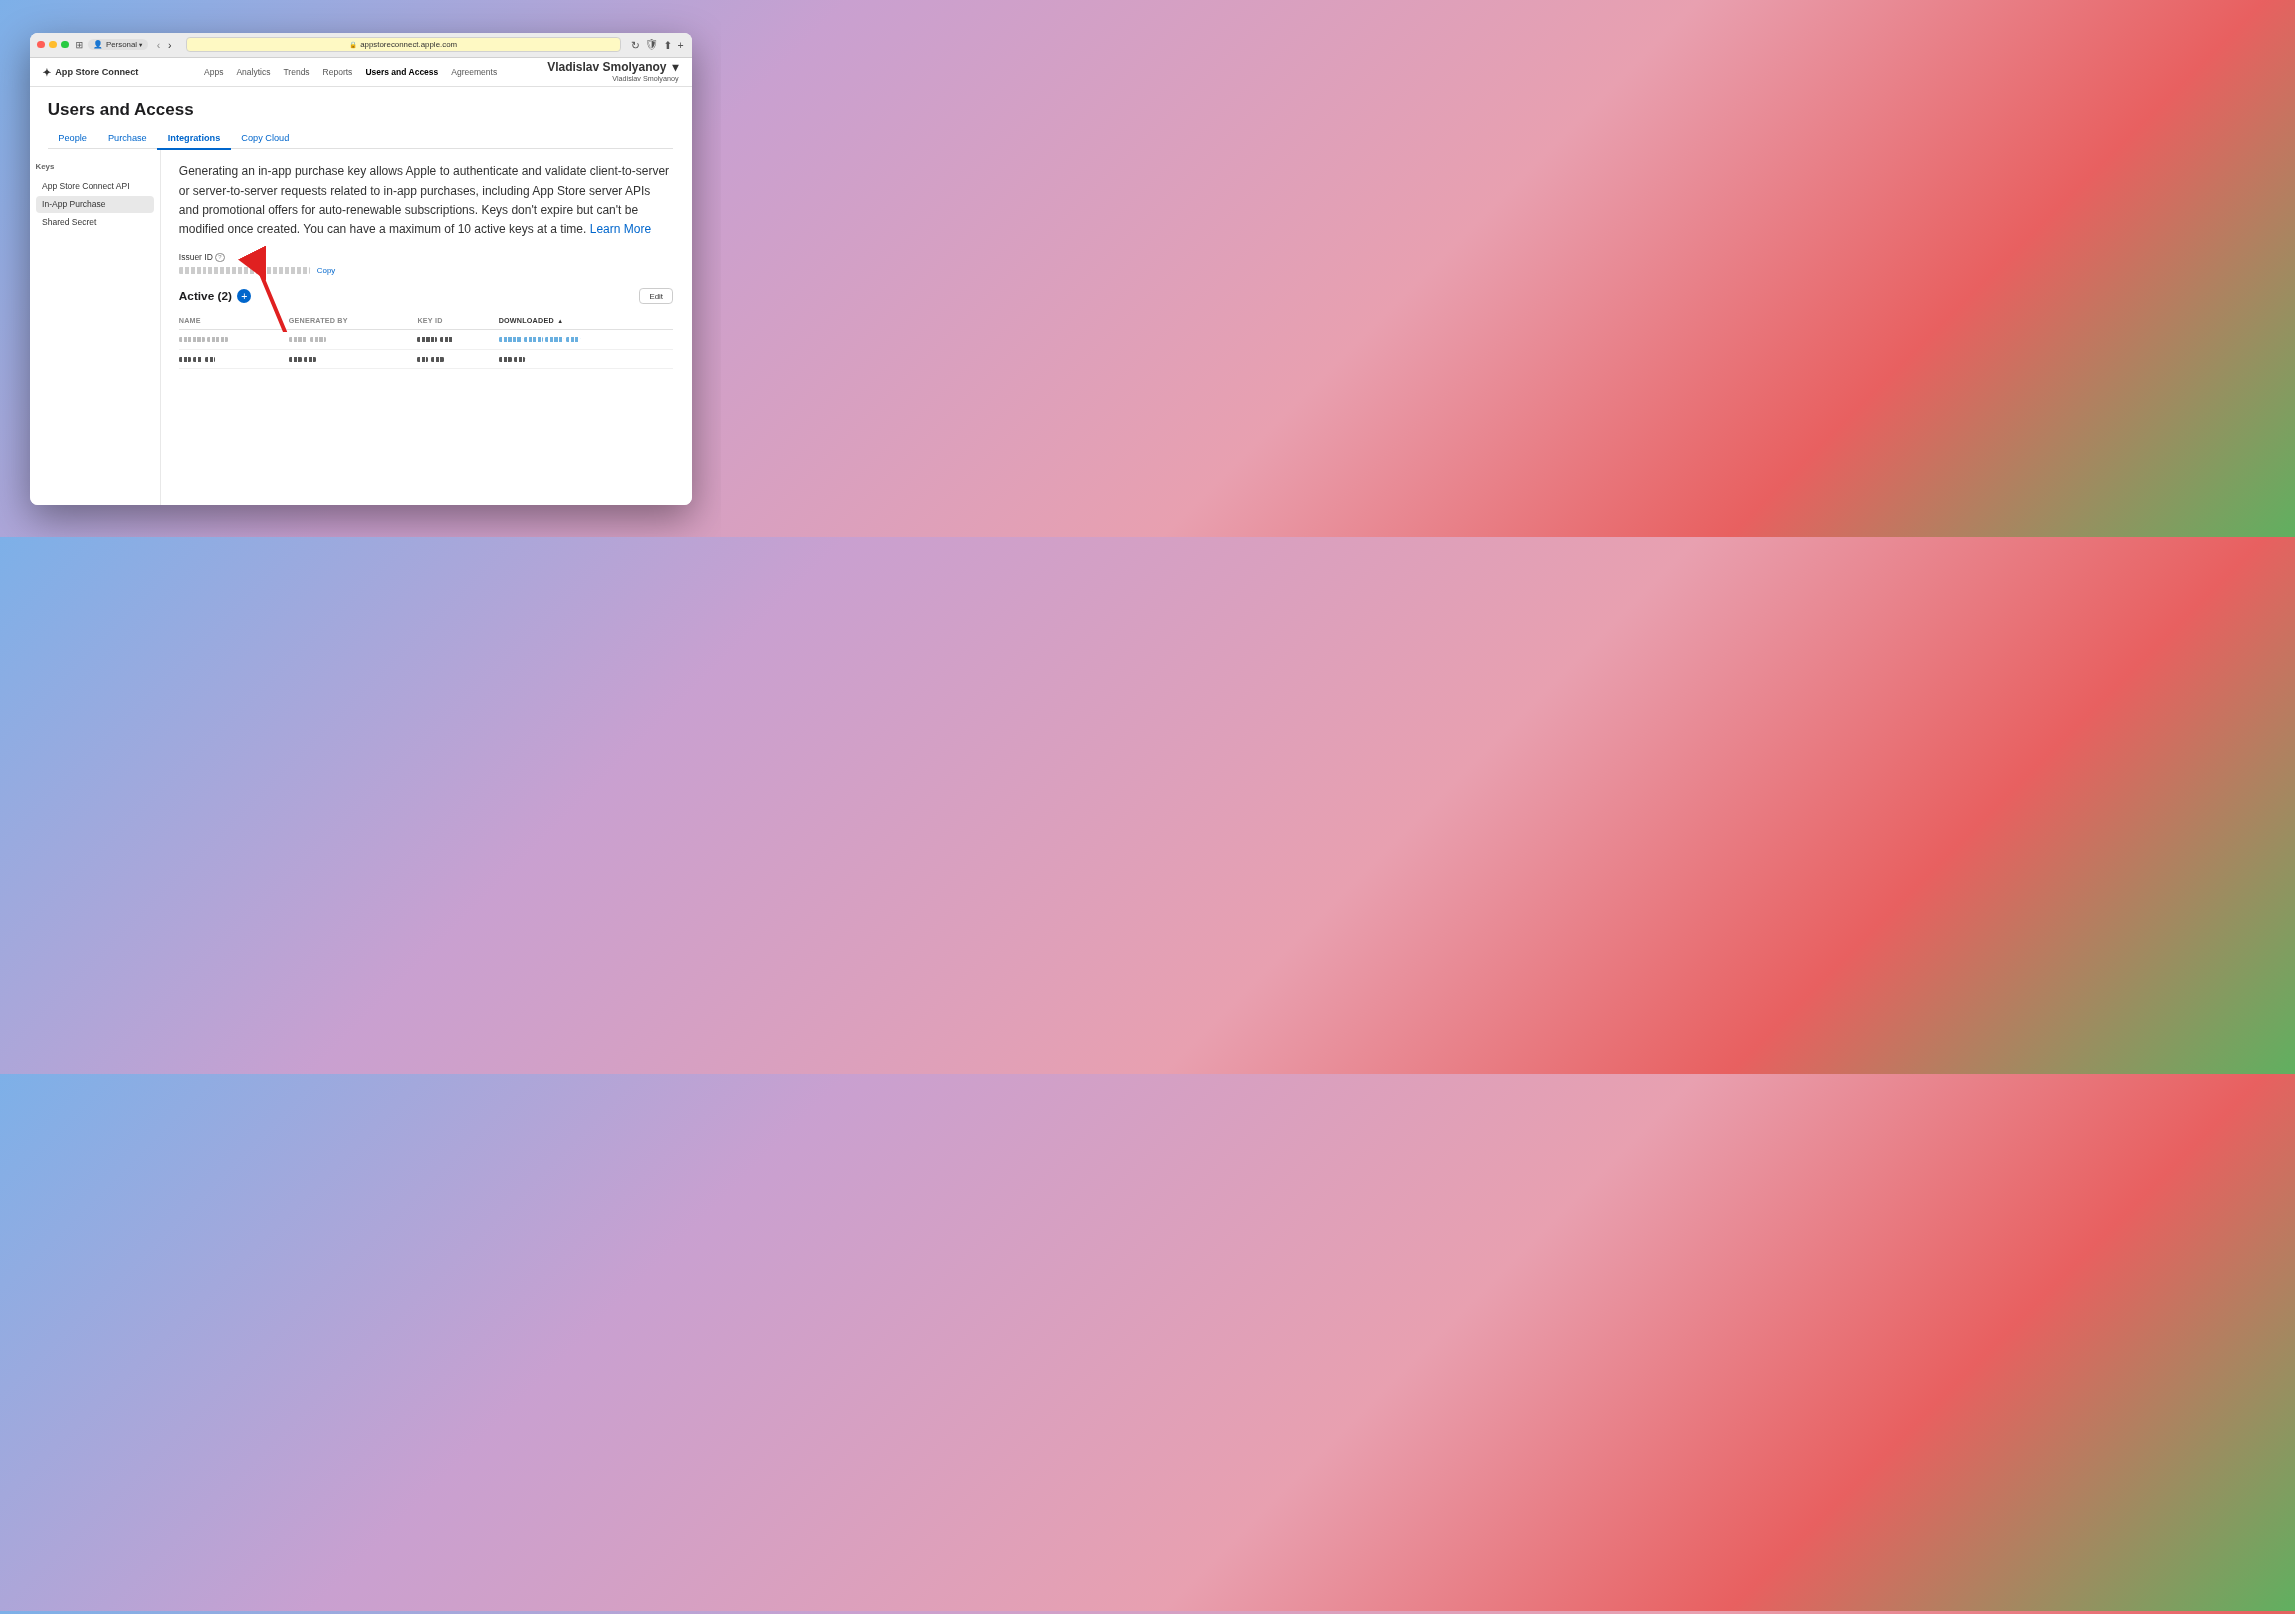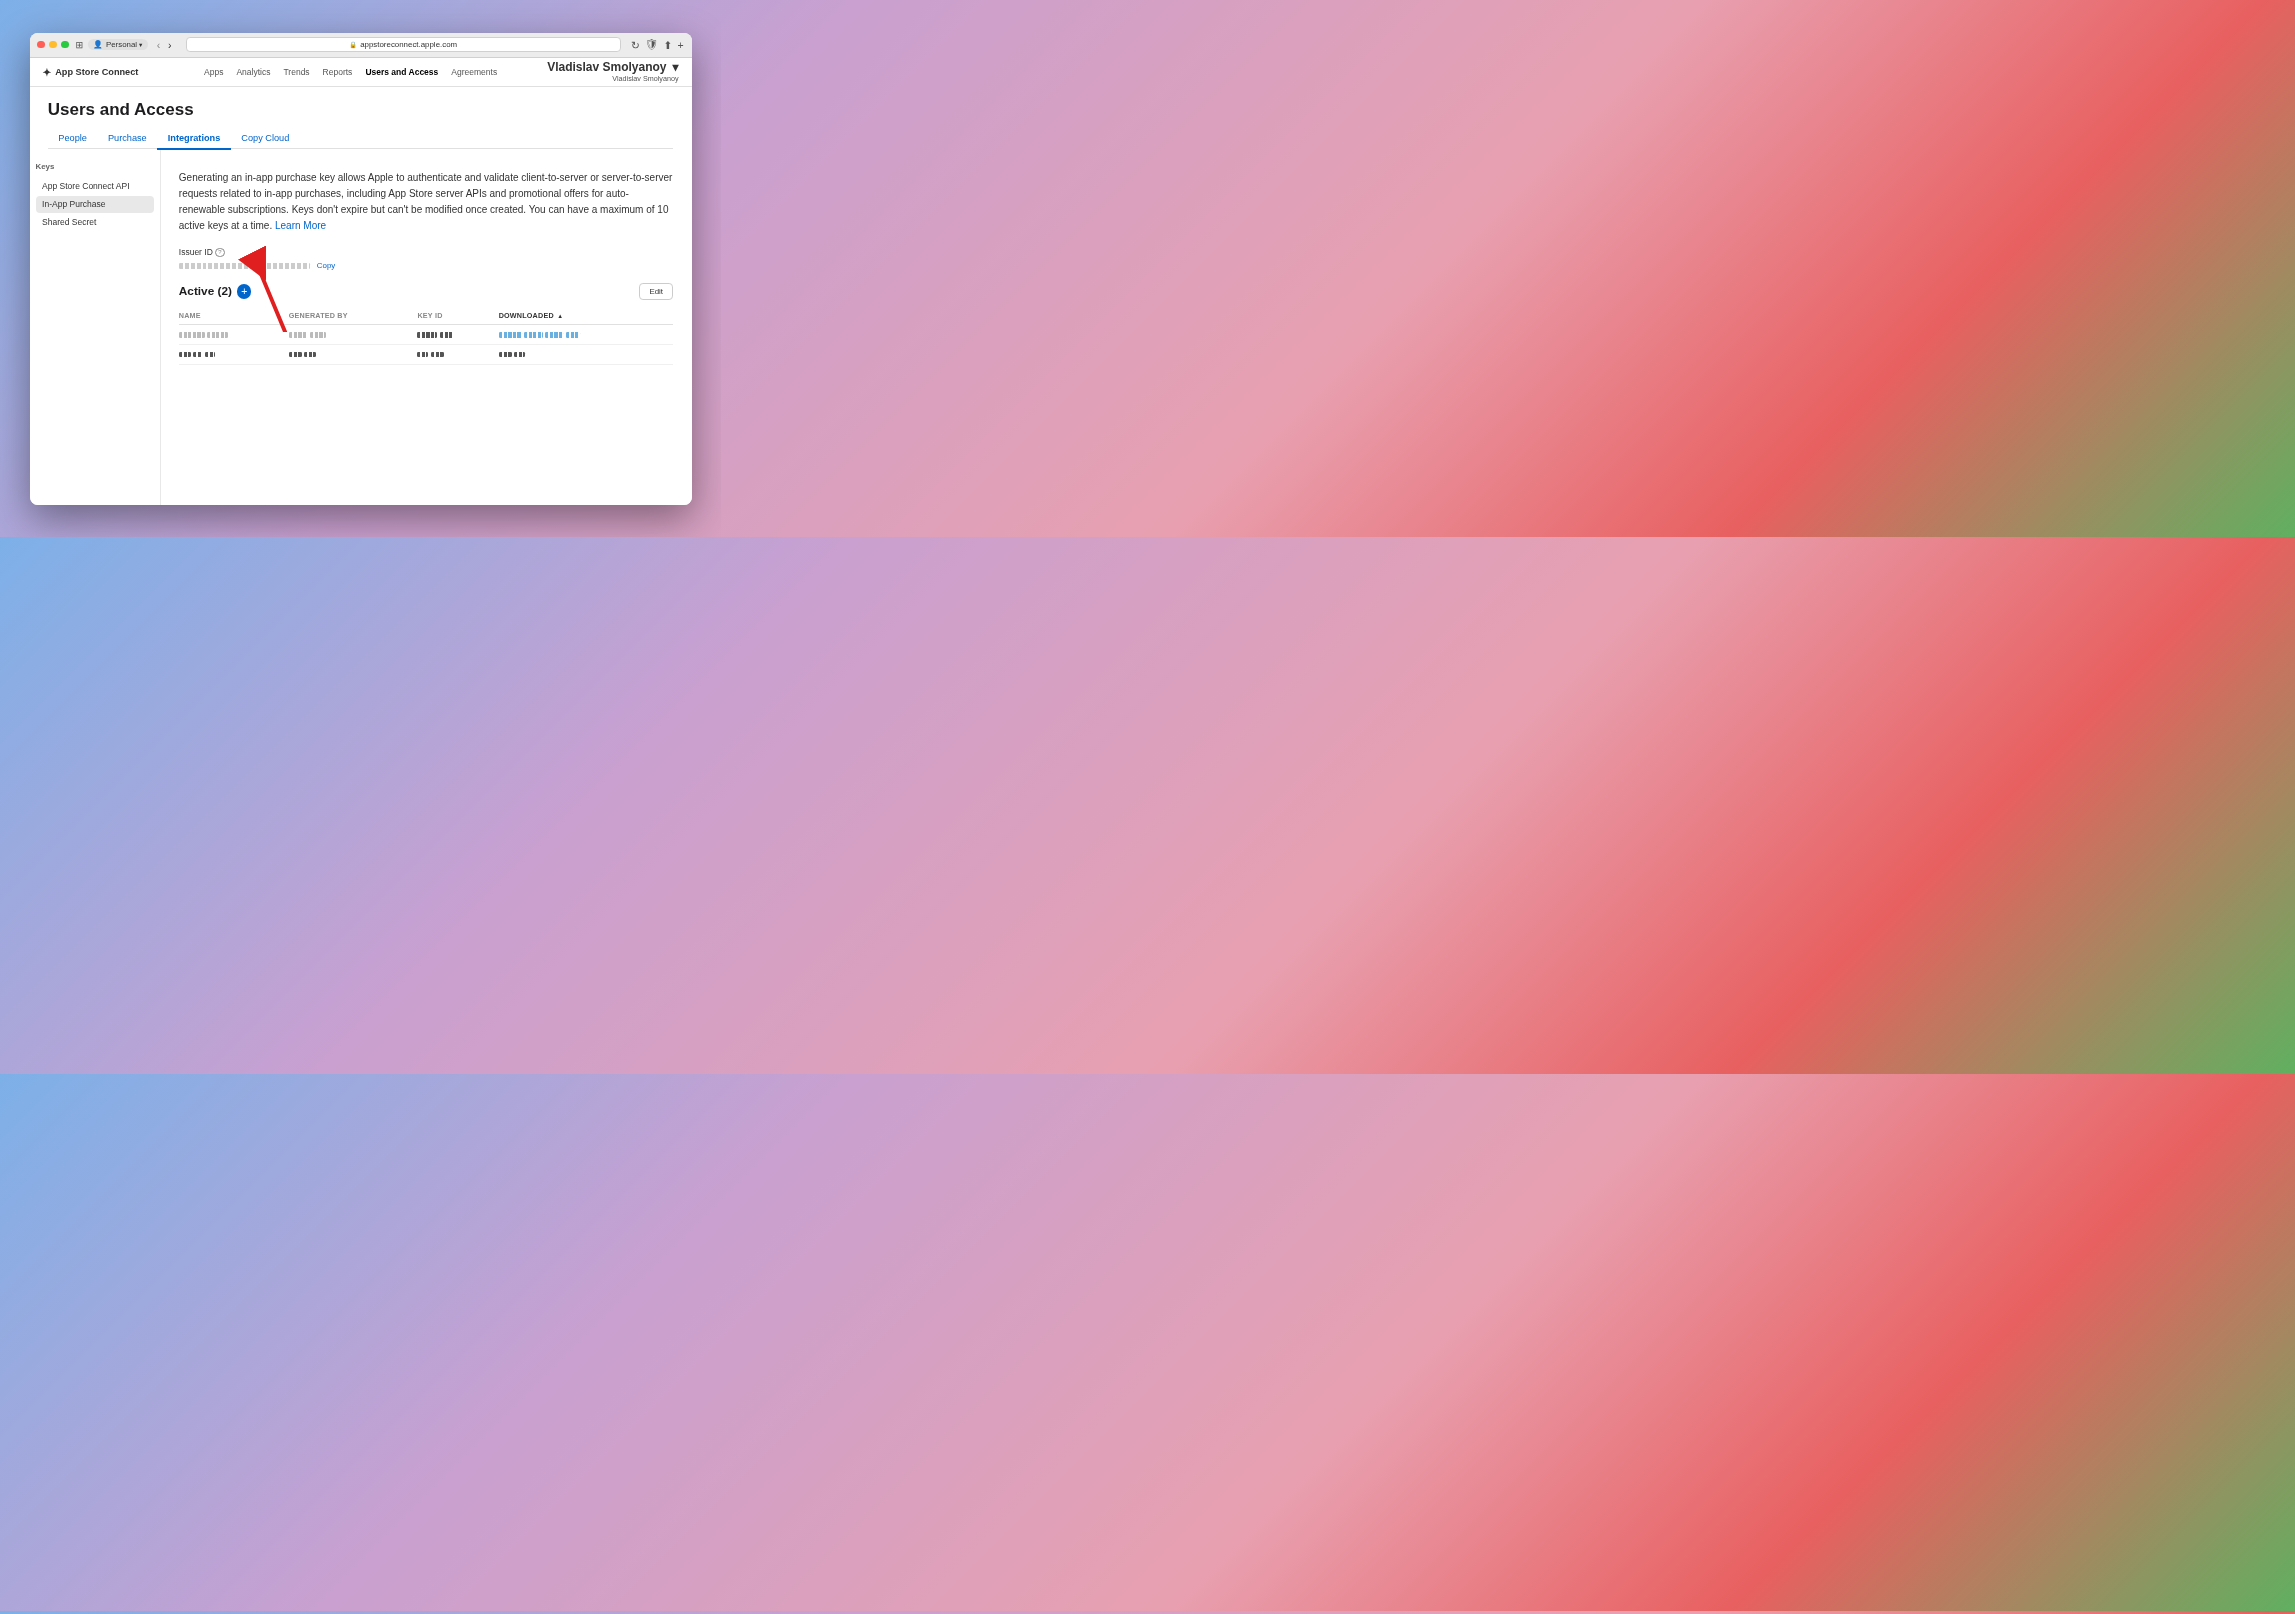--- a/index.html
+++ b/index.html
@@ -73,21 +73,21 @@
       background: none;
       border: none;
       font-size: 10.5px;
       color: #888;
       cursor: pointer;
       padding: 1.3px 2.6px;
     }
     .nav-btn.active { color: #333; }
     .url-bar {
       flex: 1;
-      background: #ffffff;
+      background: #fef9c3;
       border: 0.7px solid #d0d0d0;
       border-radius: 3.9px;
       height: 15.7px;
       display: flex;
       align-items: center;
       justify-content: center;
       font-size: 7.9px;
       color: #333;
       margin: 0 5.2px;
     }
@@ -216,26 +216,25 @@
       background: #e8e8e8;
       font-weight: 500;
     }
     
     .main-area {
       flex: 1;
       padding: 13px 18.3px;
       overflow-y: auto;
     }
     .description-text {
-      font-size: 10px;
+      font-size: 12px;
       color: #333;
       line-height: 1.6;
       margin-bottom: 13px;
       max-width: 511px;
-      margin-top: 8px;
     }
     .learn-more {
       color: #0066cc;
       text-decoration: none;
       cursor: pointer;
     }
     .issuer-id-section {
       margin-bottom: 13px;
     }
     .issuer-id-label {

